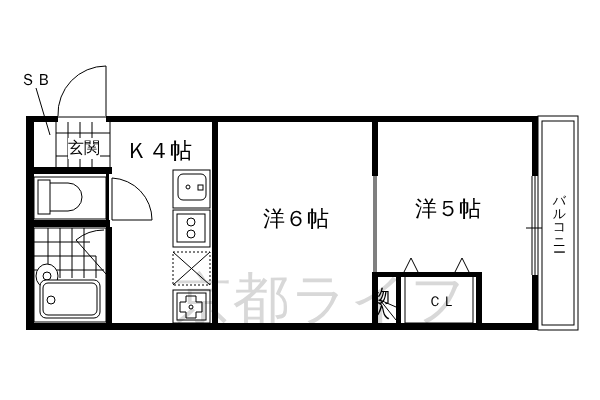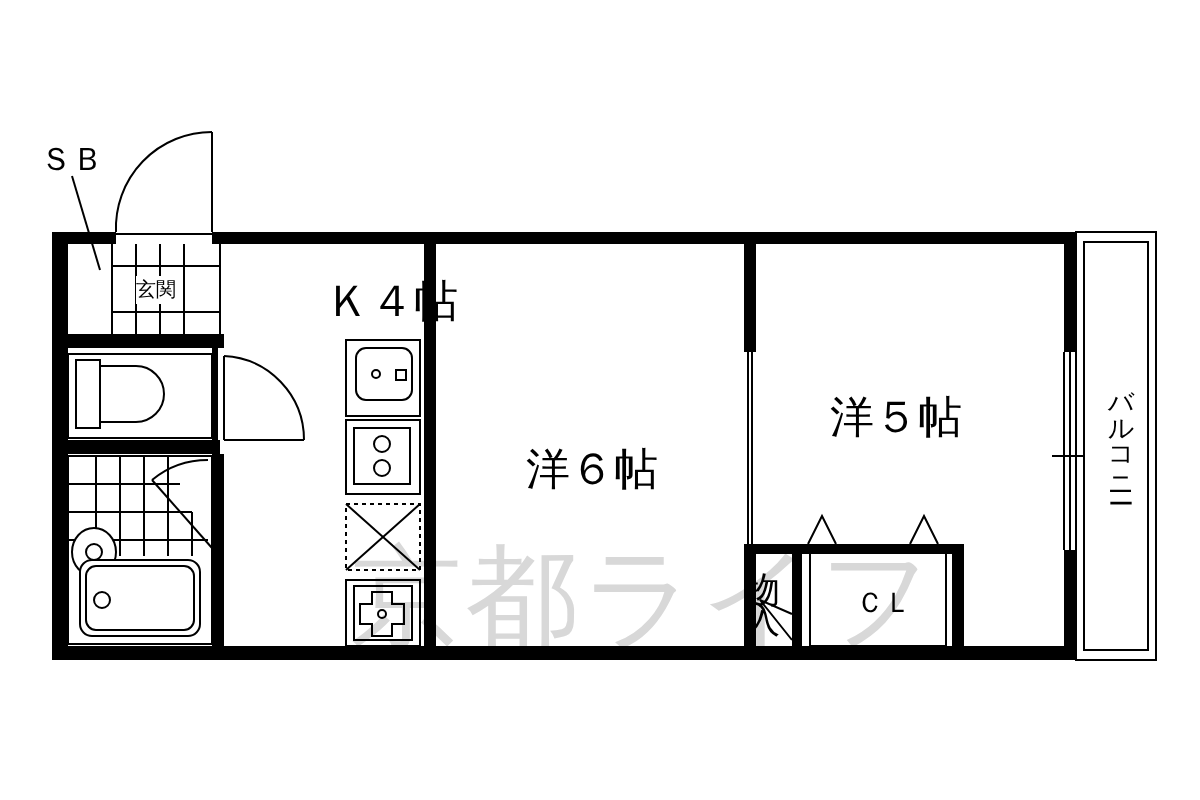--- a/index.html
+++ b/index.html
@@ -122,19 +122,19 @@
     <line x1="401" y1="276" x2="476" y2="276"></line>
     <line x1="439" y1="272" x2="439" y2="277"></line>
     <path d="M404 272 L411 258 L418 272"></path>
     <path d="M455 272 L462 258 L469 272"></path>
 
     <path d="M396 307 L380 300 L396 320"></path>
   </g>
 </svg>
 
 <div class="lbl" style="left:20px;top:70px;font-size:16px;text-align:right;">ＳＢ</div>
-<div class="lbl" style="left:68px;top:138px;font-size:10px;background:#fff;">玄関</div>
-<div class="lbl" style="left:126px;top:136px;font-size:22px;margin-left:37px;">Ｋ４帖</div>
-<div class="lbl" style="left:263px;top:220px;font-size:22px;">洋６帖</div>
+<div class="lbl" style="left:68px;top:138px;font-size:16px;background:#fff;">玄関</div>
+<div class="lbl" style="left:126px;top:136px;font-size:22px;">Ｋ４帖</div>
+<div class="lbl" style="left:263px;top:204px;font-size:22px;">洋６帖</div>
 <div class="lbl" style="left:415px;top:194px;font-size:22px;">洋５帖</div>
 <div class="lbl" style="left:372px;top:288px;font-size:18px;line-height:15px;width:14px;white-space:normal;">物入</div>
 <div class="lbl" style="left:428px;top:293px;font-size:14px;font-family:Liberation Mono, monospace;">ＣＬ</div>
 <div class="lbl" style="left:550px;top:186px;font-size:13px;writing-mode:vertical-rl;">バルコニー</div>
 
 </body></html>

